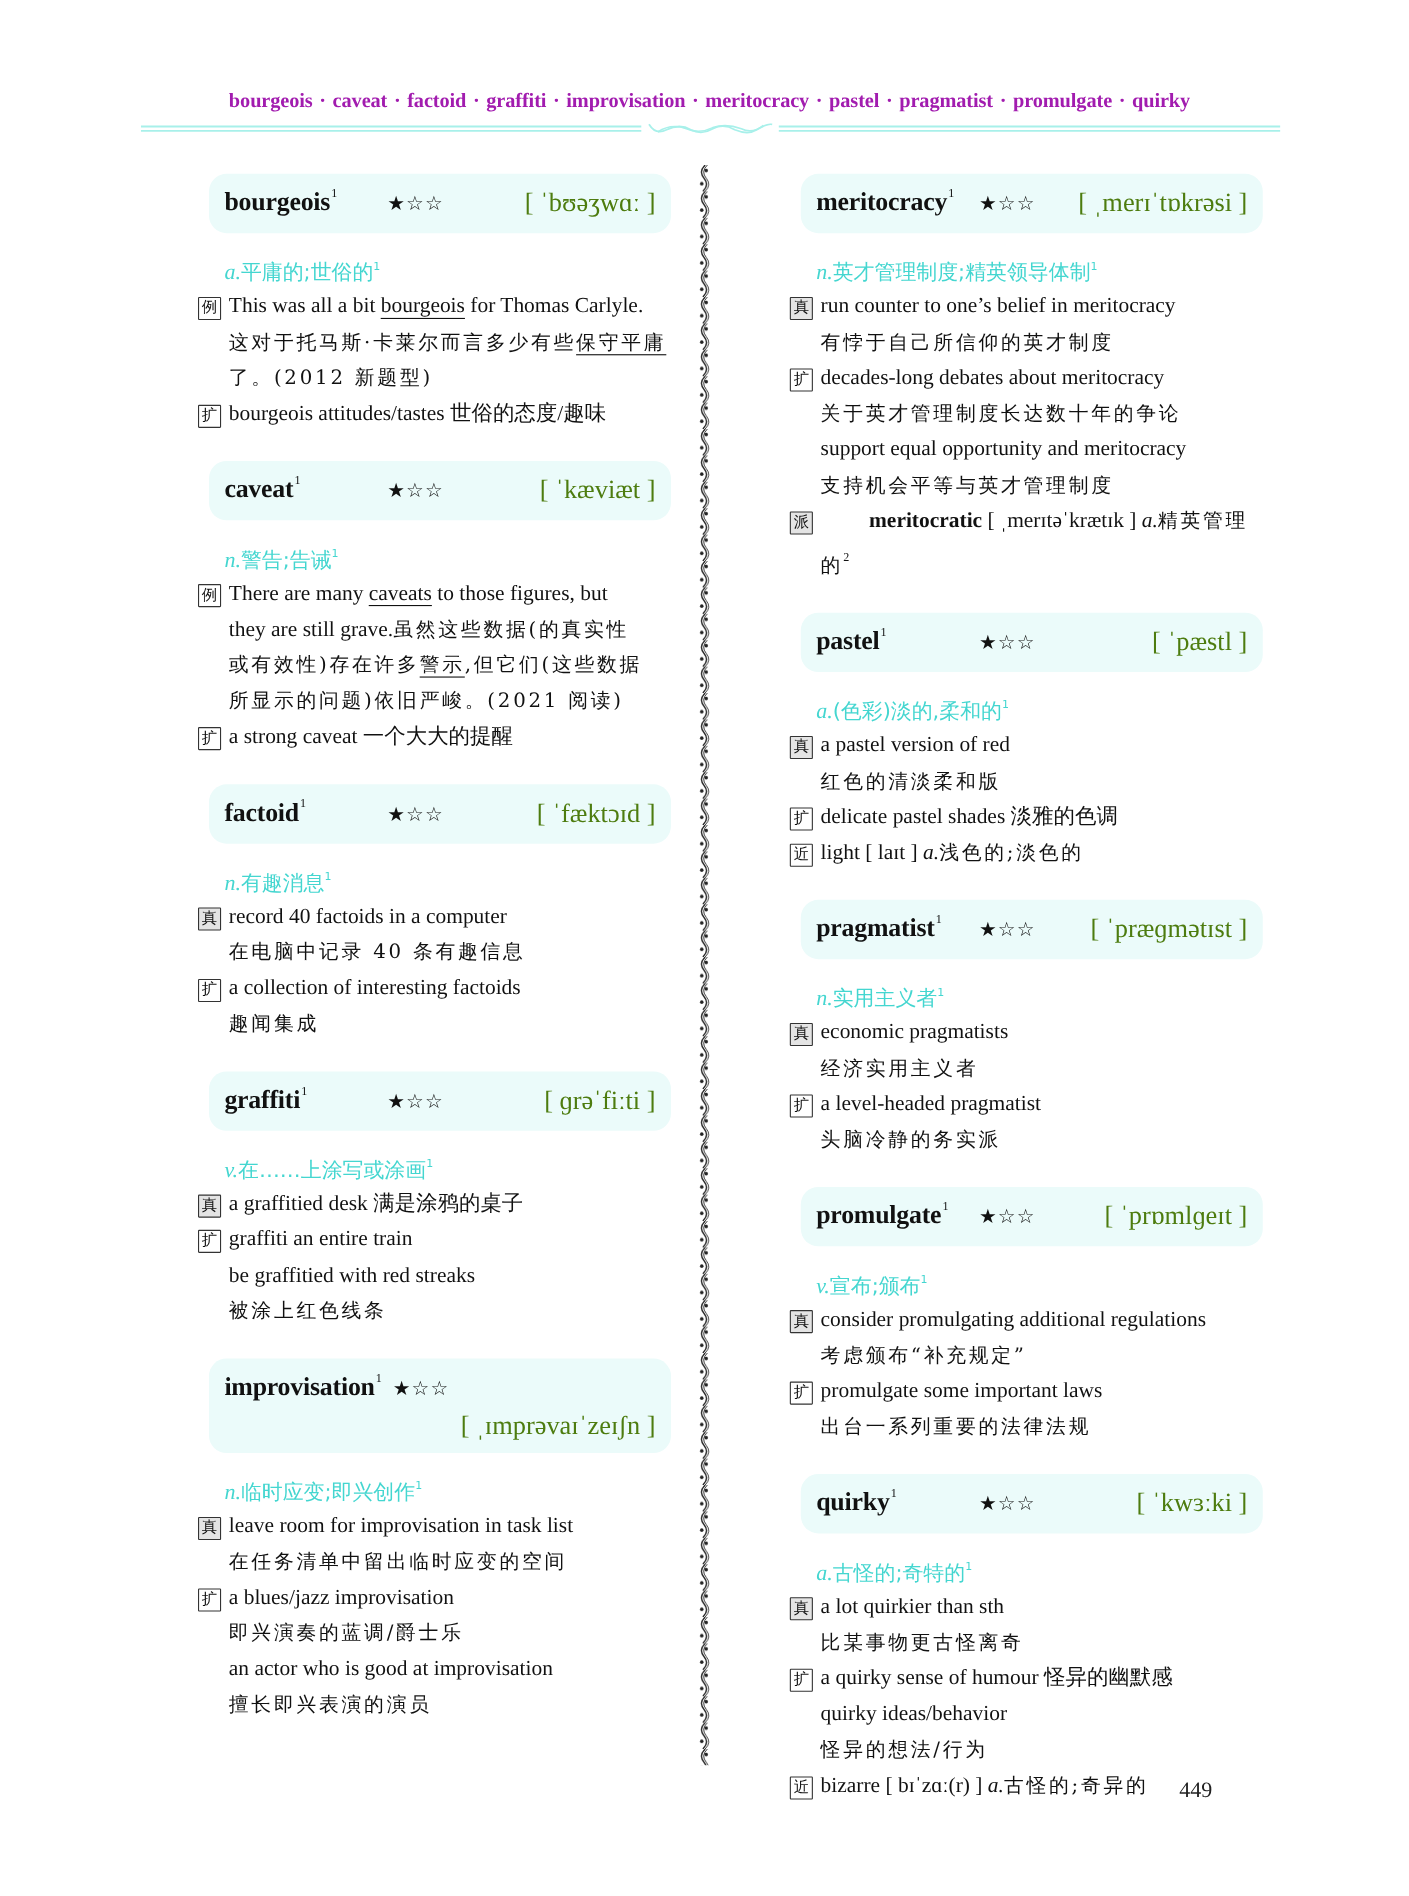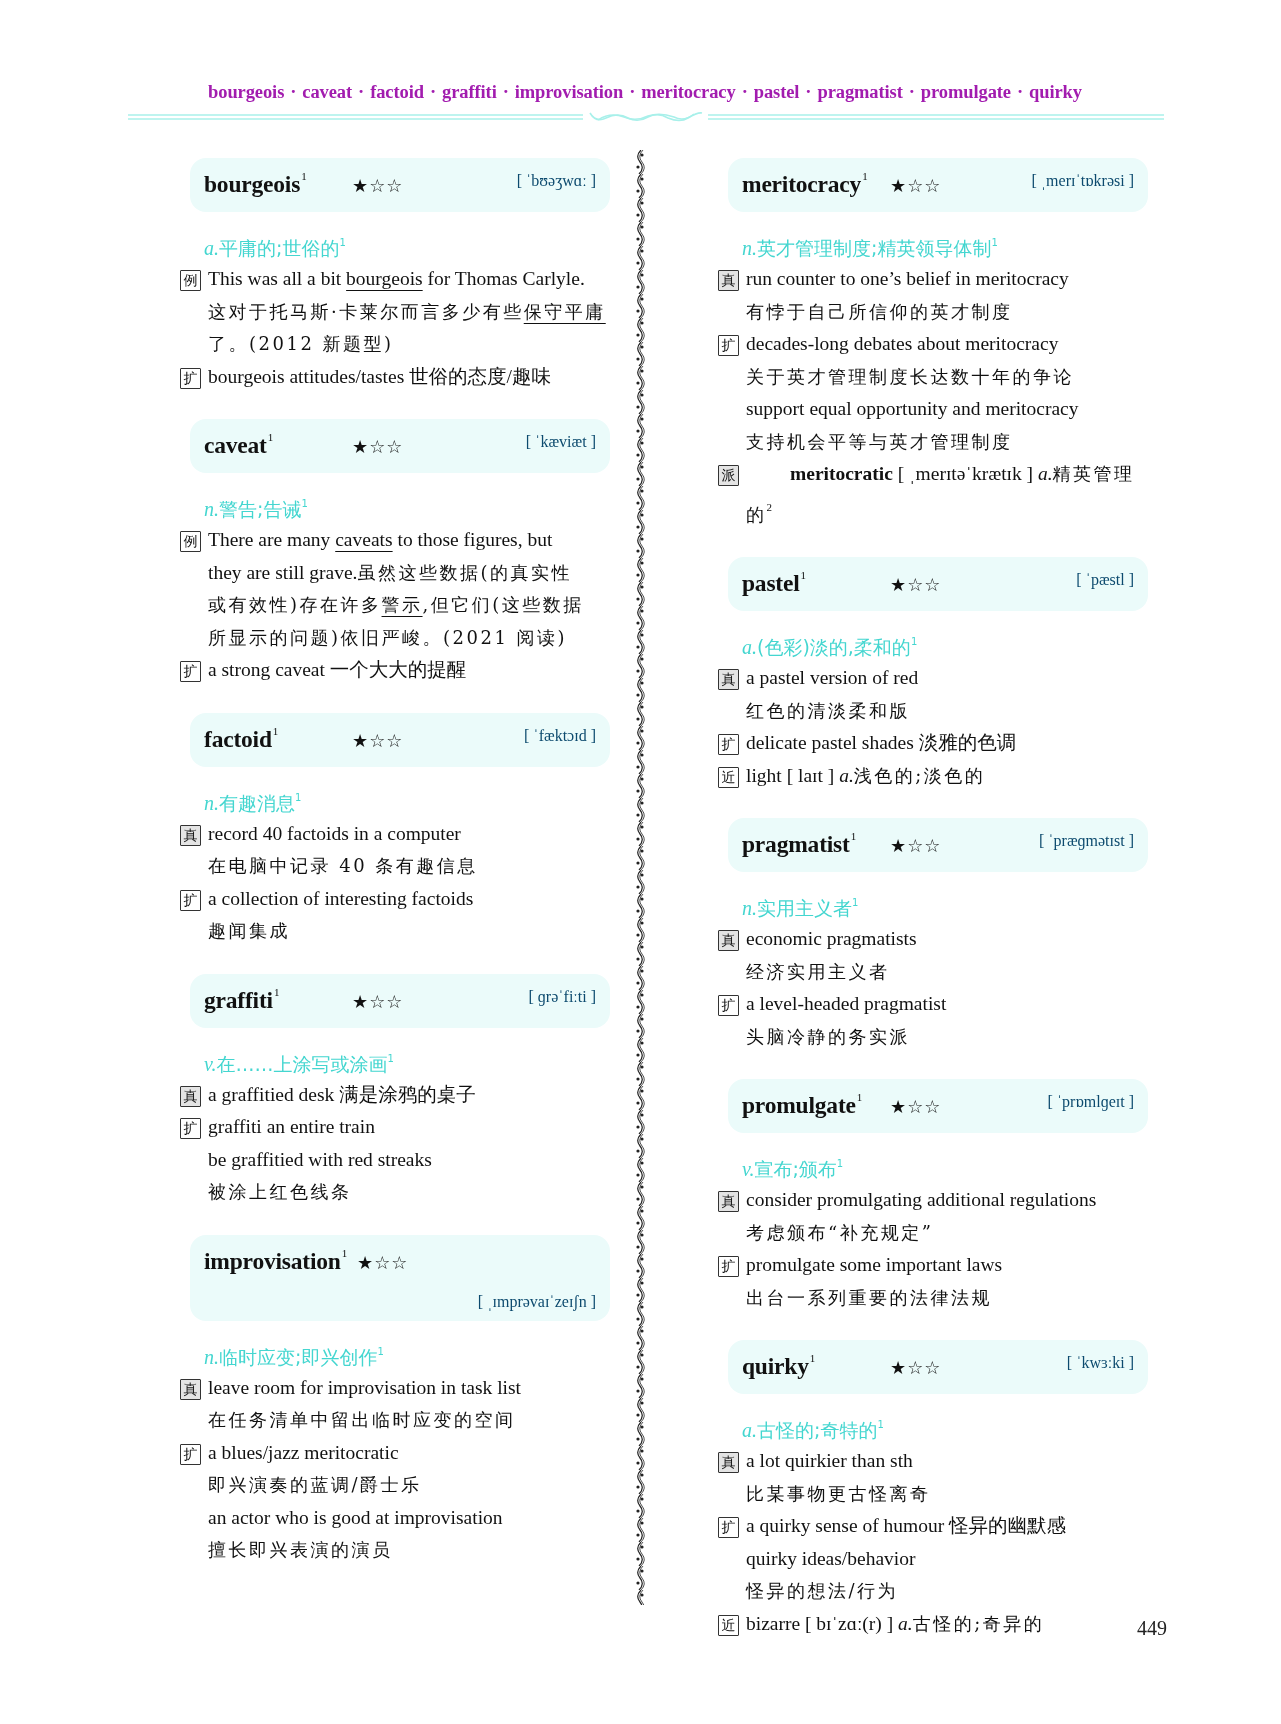--- a/index.html
+++ b/index.html
@@ -29,21 +29,21 @@
     background: #ebfbfa; border-radius: 16px;
     margin-left: 10px; width: 420px; min-height: 54px;
     padding: 12px 4px 10px 14px;
     display: flex; align-items: baseline; position: relative;
   }
   .word-box.tall { min-height: 86px; flex-wrap: wrap; }
   .headword { font-weight: bold; font-size: 23.5px; color: #111; letter-spacing: -0.2px; }
   .headword sup { font-weight: normal; font-size: 11px; vertical-align: 12px; margin-left: 1px; }
   .stars { position: absolute; left: 162px; top: 17px; font-size: 18px; letter-spacing: 1px; font-family: "DejaVu Sans", sans-serif; color: #111; }
   .stars.inline { position: static; margin-left: 10px; }
-  .phon { position: absolute; right: 14px; top: 14px; font-size: 16px; color: #0c4a6e; }
+  .phon { position: absolute; right: 14px; top: 14px; font-size: 24px; color: #4d7c0f; }
   .phon.below { top: auto; bottom: 10px; }
 
   .meaning {
     color: #44d6d0; font-family: "DejaVu Sans", sans-serif; font-size: 19px;
     margin: 18px 0 0 24px; line-height: 26px;
   }
   .meaning .pos { font-family: "Liberation Serif", serif; font-style: italic; font-size: 20px; }
   .meaning sup { font-size: 10px; vertical-align: 9px; }
 
   .ex-row { position: relative; padding-left: 28px; font-size: 19.5px; line-height: 32.5px; color: #111; }
@@ -52,21 +52,21 @@
     border: 1.4px solid #333; font-family: "DejaVu Sans", sans-serif; font-size: 14px; line-height: 18px;
     text-align: center; color: #111; border-radius: 1px;
   }
   .ex-row .tag.shaded { background: #e4e4e4; }
   .ex-row .zh { font-family: "DejaVu Serif", serif; font-size: 18px; letter-spacing: 2.5px; }
   .ul { text-decoration: underline; text-underline-offset: 5px; text-decoration-thickness: 1px; }
   .b { font-weight: bold; margin-left: 44px; }
   .it { font-style: italic; }
   .sup2 { font-size: 11px; vertical-align: 10px; }
 
-  .page-number { position: absolute; left: 1137px; top: 1617px; font-size: 20px; color: #222; }
+  .page-number { position: absolute; left: 1072px; top: 1617px; font-size: 20px; color: #222; }
 </style>
 </head>
 <body>
 
 <div class="running-head">
   <span>bourgeois</span><span class="sep">·</span><span>caveat</span><span class="sep">·</span><span>factoid</span><span class="sep">·</span><span>graffiti</span><span class="sep">·</span><span>improvisation</span><span class="sep">·</span><span>meritocracy</span><span class="sep">·</span><span>pastel</span><span class="sep">·</span><span>pragmatist</span><span class="sep">·</span><span>promulgate</span><span class="sep">·</span><span>quirky</span>
 </div>
 <svg class="head-rule" viewBox="0 0 1036 10" preserveAspectRatio="none">
   <line x1="0" y1="3" x2="455" y2="3" stroke="#a8f0ea" stroke-width="1.6"></line>
   <line x1="0" y1="7" x2="455" y2="7" stroke="#a8f0ea" stroke-width="1.6"></line>
@@ -174,21 +174,21 @@
       <span class="phon below">[ ˌɪmprəvaɪˈzeɪʃn ]</span>
     </div>
     <div class="meaning"><span class="pos">n.</span><span>临时应变;即兴创作</span><sup>1</sup></div>
     <div class="ex-row" style="margin-top:2px">
       <span class="tag shaded">真</span>
       <div>leave room for improvisation in task list</div>
       <div class="zh">在任务清单中留出临时应变的空间</div>
     </div>
     <div class="ex-row">
       <span class="tag">扩</span>
-      <div>a blues/jazz meritocratic</div>
+      <div>a blues/jazz improvisation</div>
       <div class="zh">即兴演奏的蓝调/爵士乐</div>
       <div>an actor who is good at improvisation</div>
       <div class="zh">擅长即兴表演的演员</div>
     </div>
   </div>
 </div>
 
 <div class="column col-right">
 
   <div class="entry">

